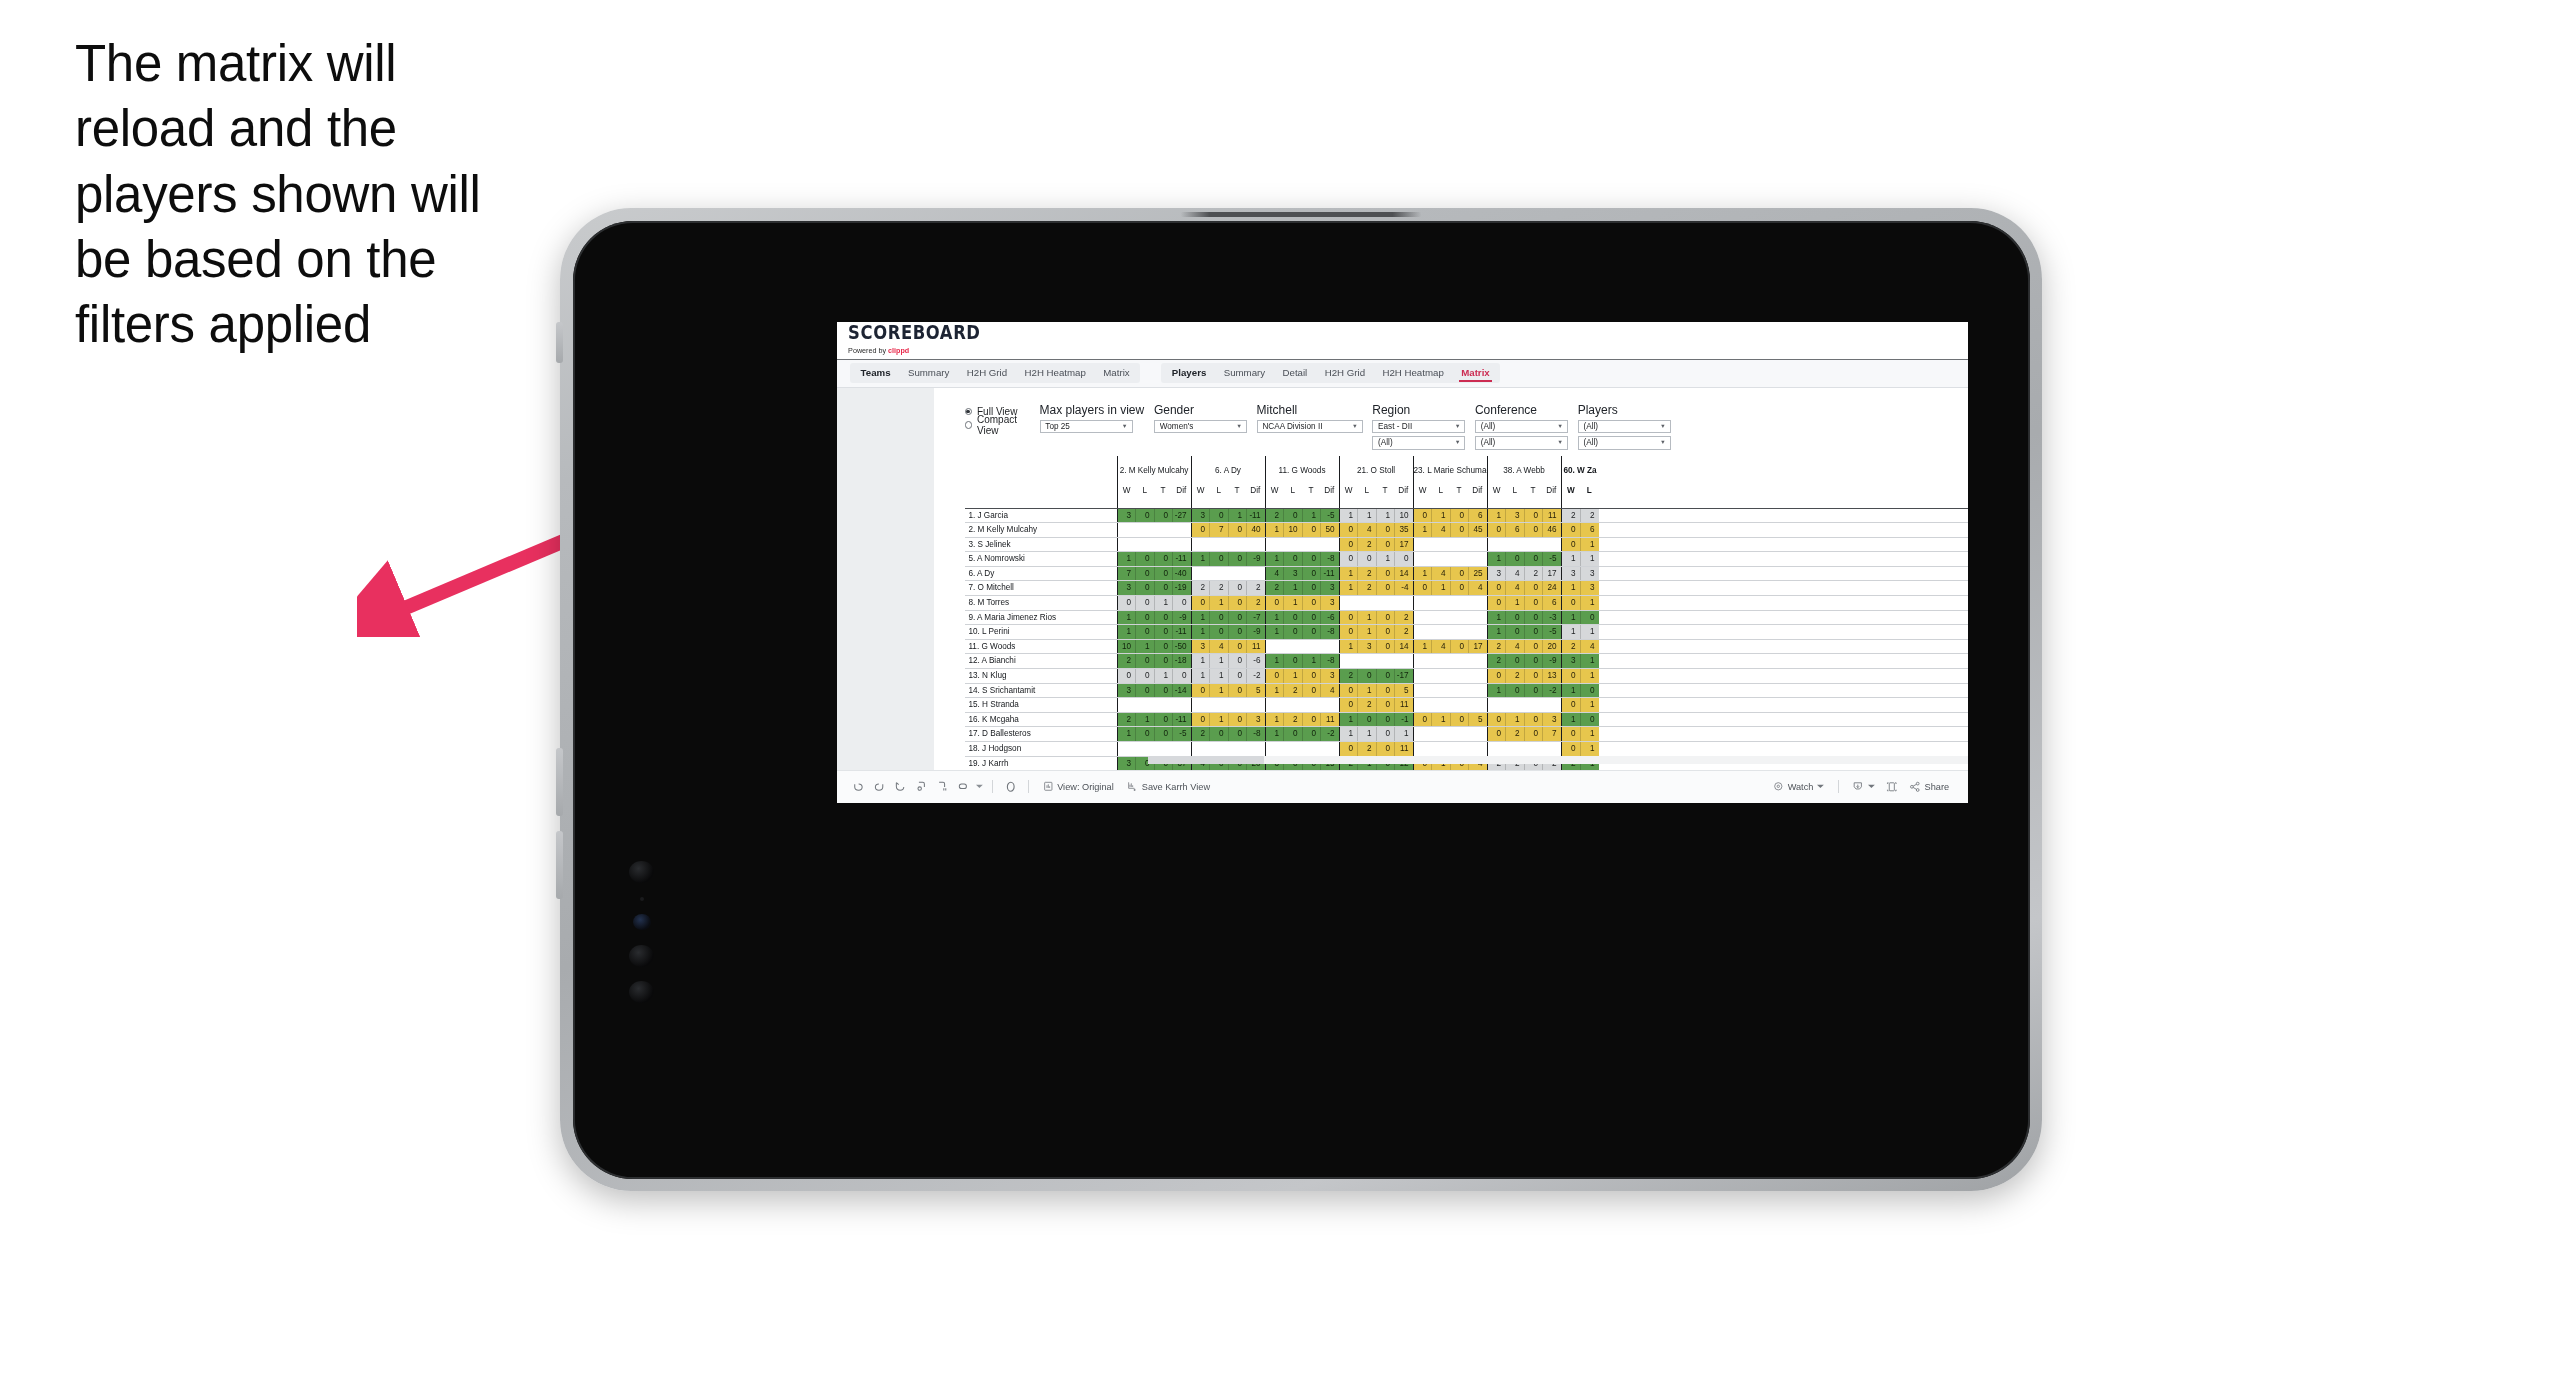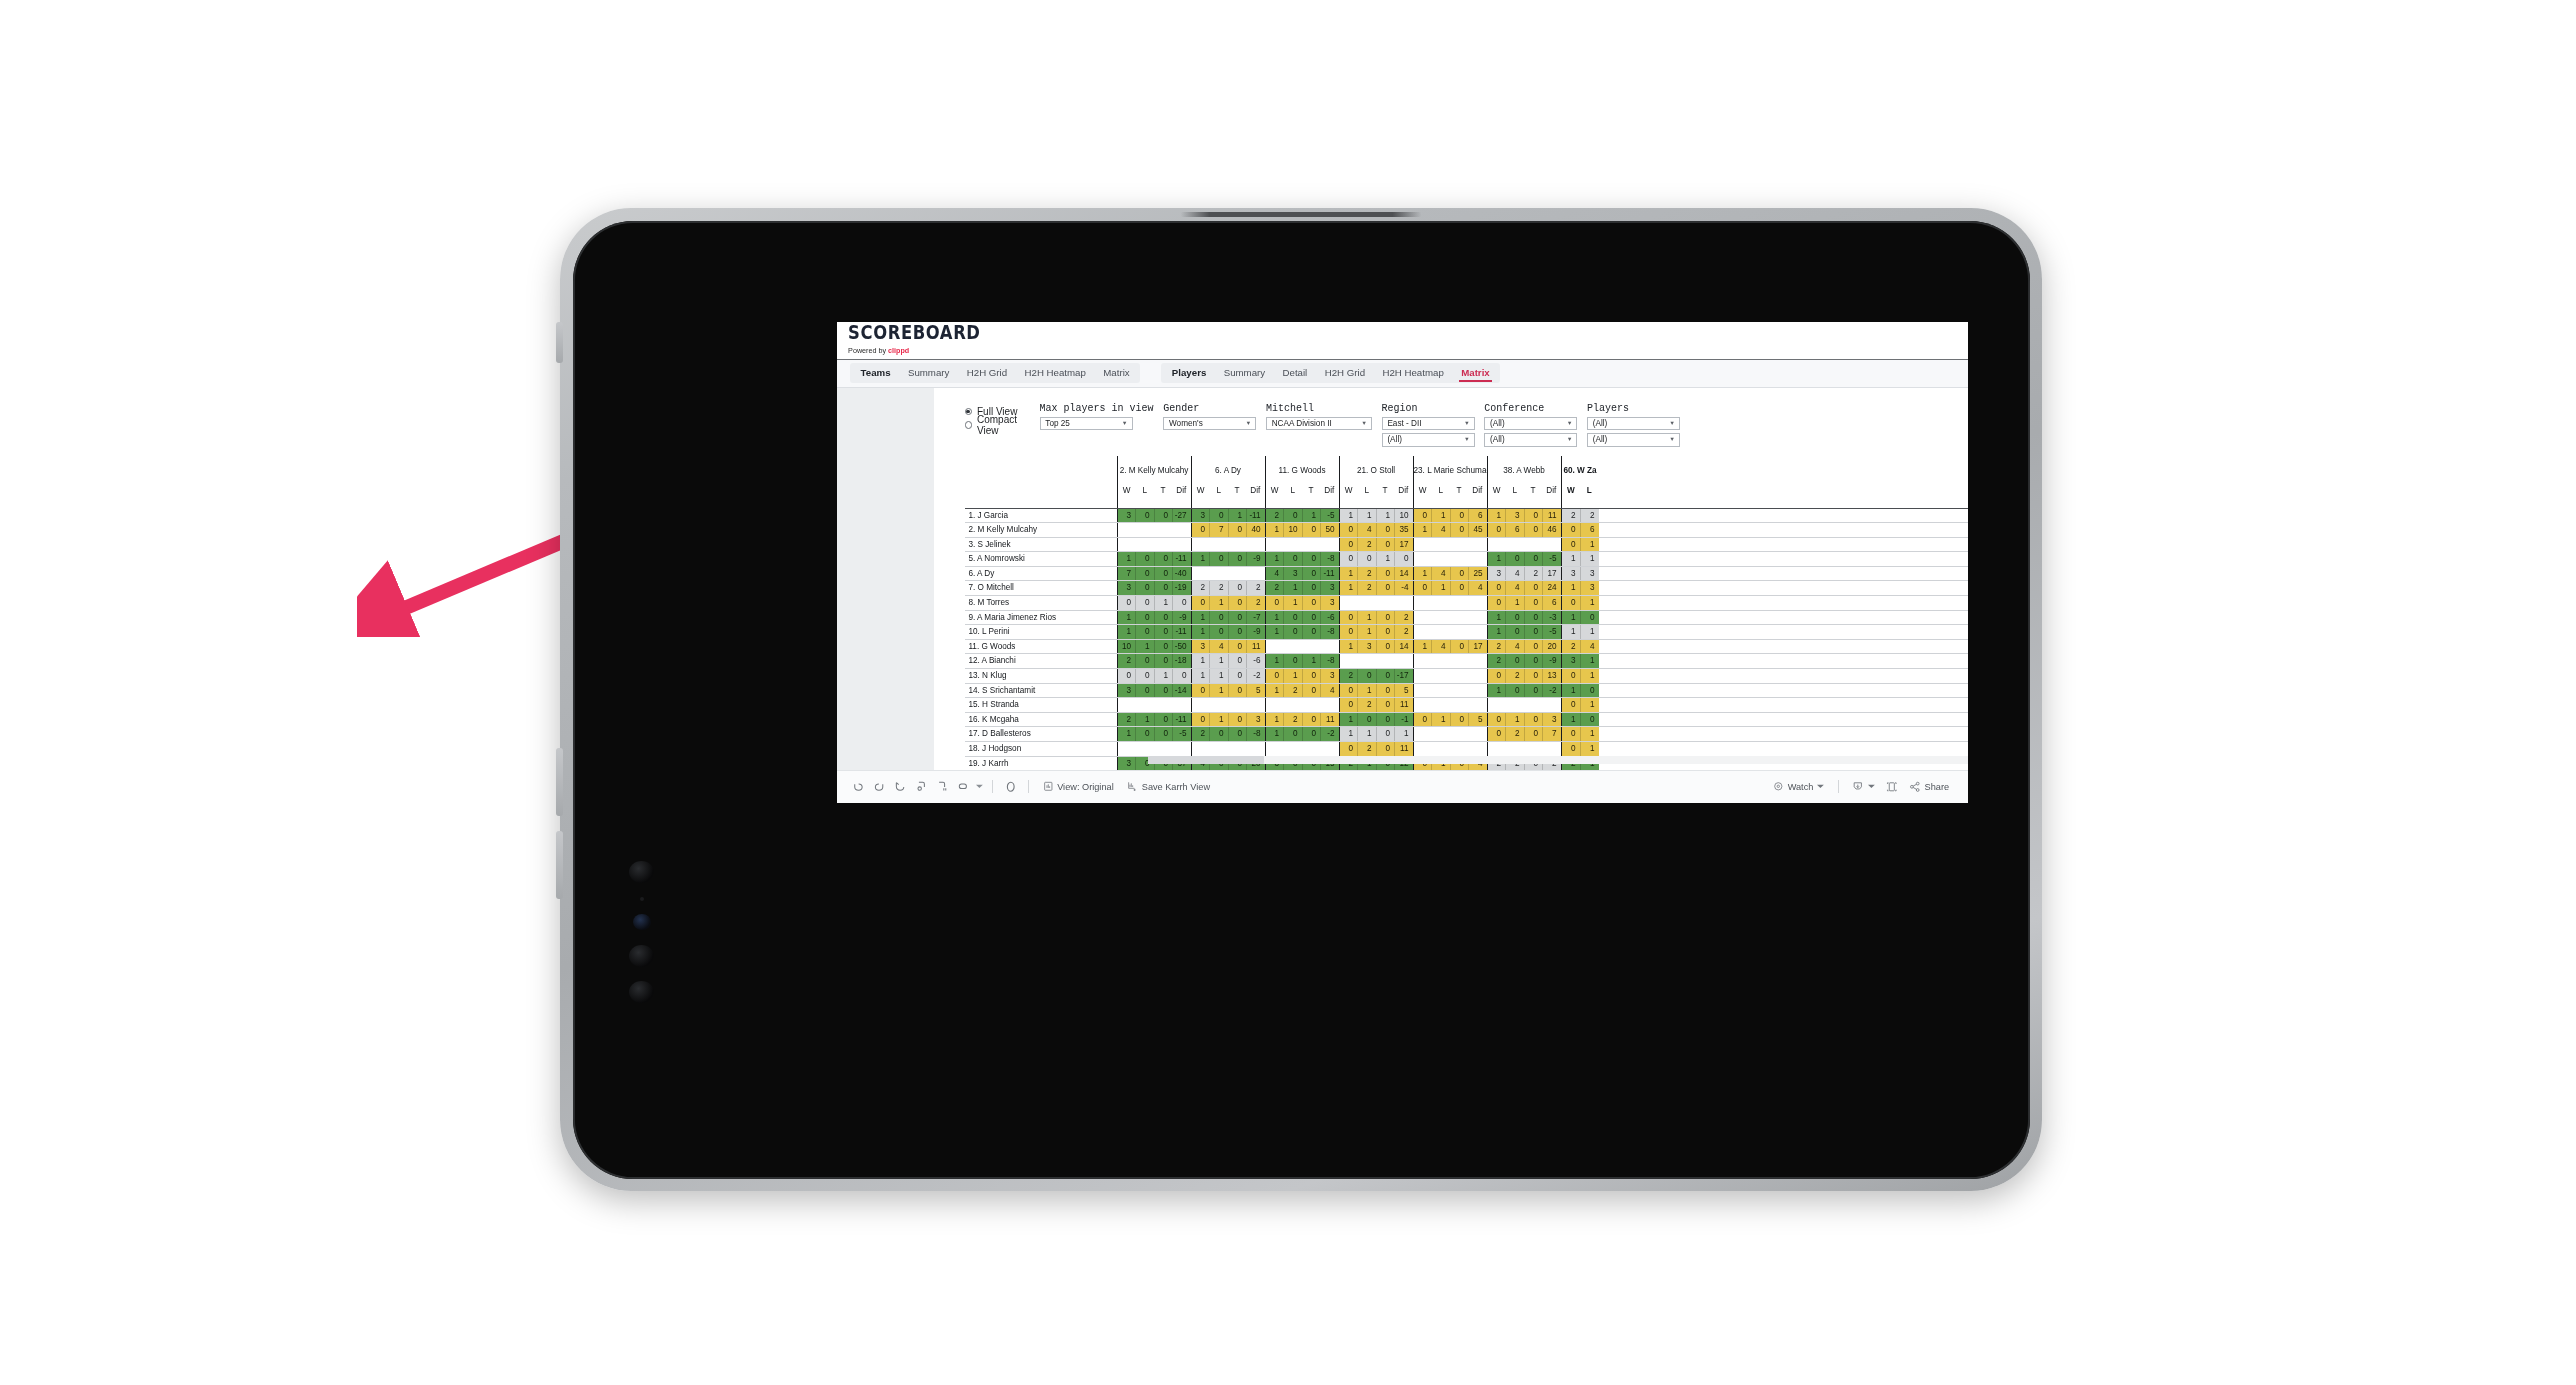--- a/index.html
+++ b/index.html
@@ -78,21 +78,21 @@
 
   
   #filters{position:absolute;left:31px;top:15.4px;display:flex;align-items:flex-start;font-size:7.7px;color:#222;}
   .viewmodes{width:75px;padding-top:1.9px;}
   .vmrow{display:flex;align-items:center;height:13.5px;}
   .radio{width:7.7px;height:7.7px;border-radius:50%;border:1px solid #6d7278;background:#fff;margin-right:4.8px;
     display:flex;align-items:center;justify-content:center;box-sizing:border-box;flex:none;}
   .radio.on::after{content:"";width:3.9px;height:3.9px;border-radius:50%;background:#30343a;}
   .vmlabel{font-size:10px;color:#1d1f22;}
   .fgroup{margin-right:9.7px;}
-  .flabel{font-size:10px;color:#20242a;margin-bottom:2.9px;white-space:nowrap;font-family:Liberation Mono, monospace;}
+  .flabel{font-size:12px;color:#20242a;margin-bottom:2.9px;white-space:nowrap;}
   .fselect{width:93px;height:13.5px;border:1px solid #b6bbc1;background:#fff;display:flex;align-items:center;
     justify-content:space-between;padding:0 3.9px 0 4.8px;box-sizing:border-box;font-size:8.2px;color:#1d1f22;margin-bottom:2.9px;}
   .fselect .cap{overflow:hidden;white-space:nowrap;}
   .caret{font-size:5.8px;color:#5c6066;line-height:1;}
   .fgroup.wide .fselect{width:106px;}
 
   
   #matrix{position:absolute;left:31px;top:68px;right:0;bottom:0;}
   .mx-head{display:flex;height:52px;border-bottom:1.9px solid #4a4d51;}
   .mx-corner{width:152px;flex:none;}
@@ -126,20 +126,21 @@
   .tb-sep{width:1px;height:13.5px;background:#d3d6d9;margin:0 6.8px;}
   .tb-btn{display:flex;align-items:center;gap:3.9px;font-size:9.2px;color:#4d5258;padding:0 6.8px;height:21px;cursor:pointer;}
   .tb-spacer{flex:1;}
   svg{display:block;}
 </style>
 </head>
 <body>
 
 <div class="stage">
 
+  <div id="annotation-text">The matrix will reload and the players shown will be based on the filters applied</div>
 
   <svg id="annotation-arrow" viewBox="0 0 620 270">
     <defs>
       <marker id="ahead" markerWidth="7" markerHeight="7" refX="2.2" refY="3.5" orient="auto">
         <path d="M0,0 L7,3.5 L0,7 z" fill="#e8305f"></path>
       </marker>
     </defs>
     <line x1="600" y1="8" x2="22" y2="252" stroke="#e8305f" stroke-width="15" marker-end="url(#ahead)"></line>
   </svg>
 

